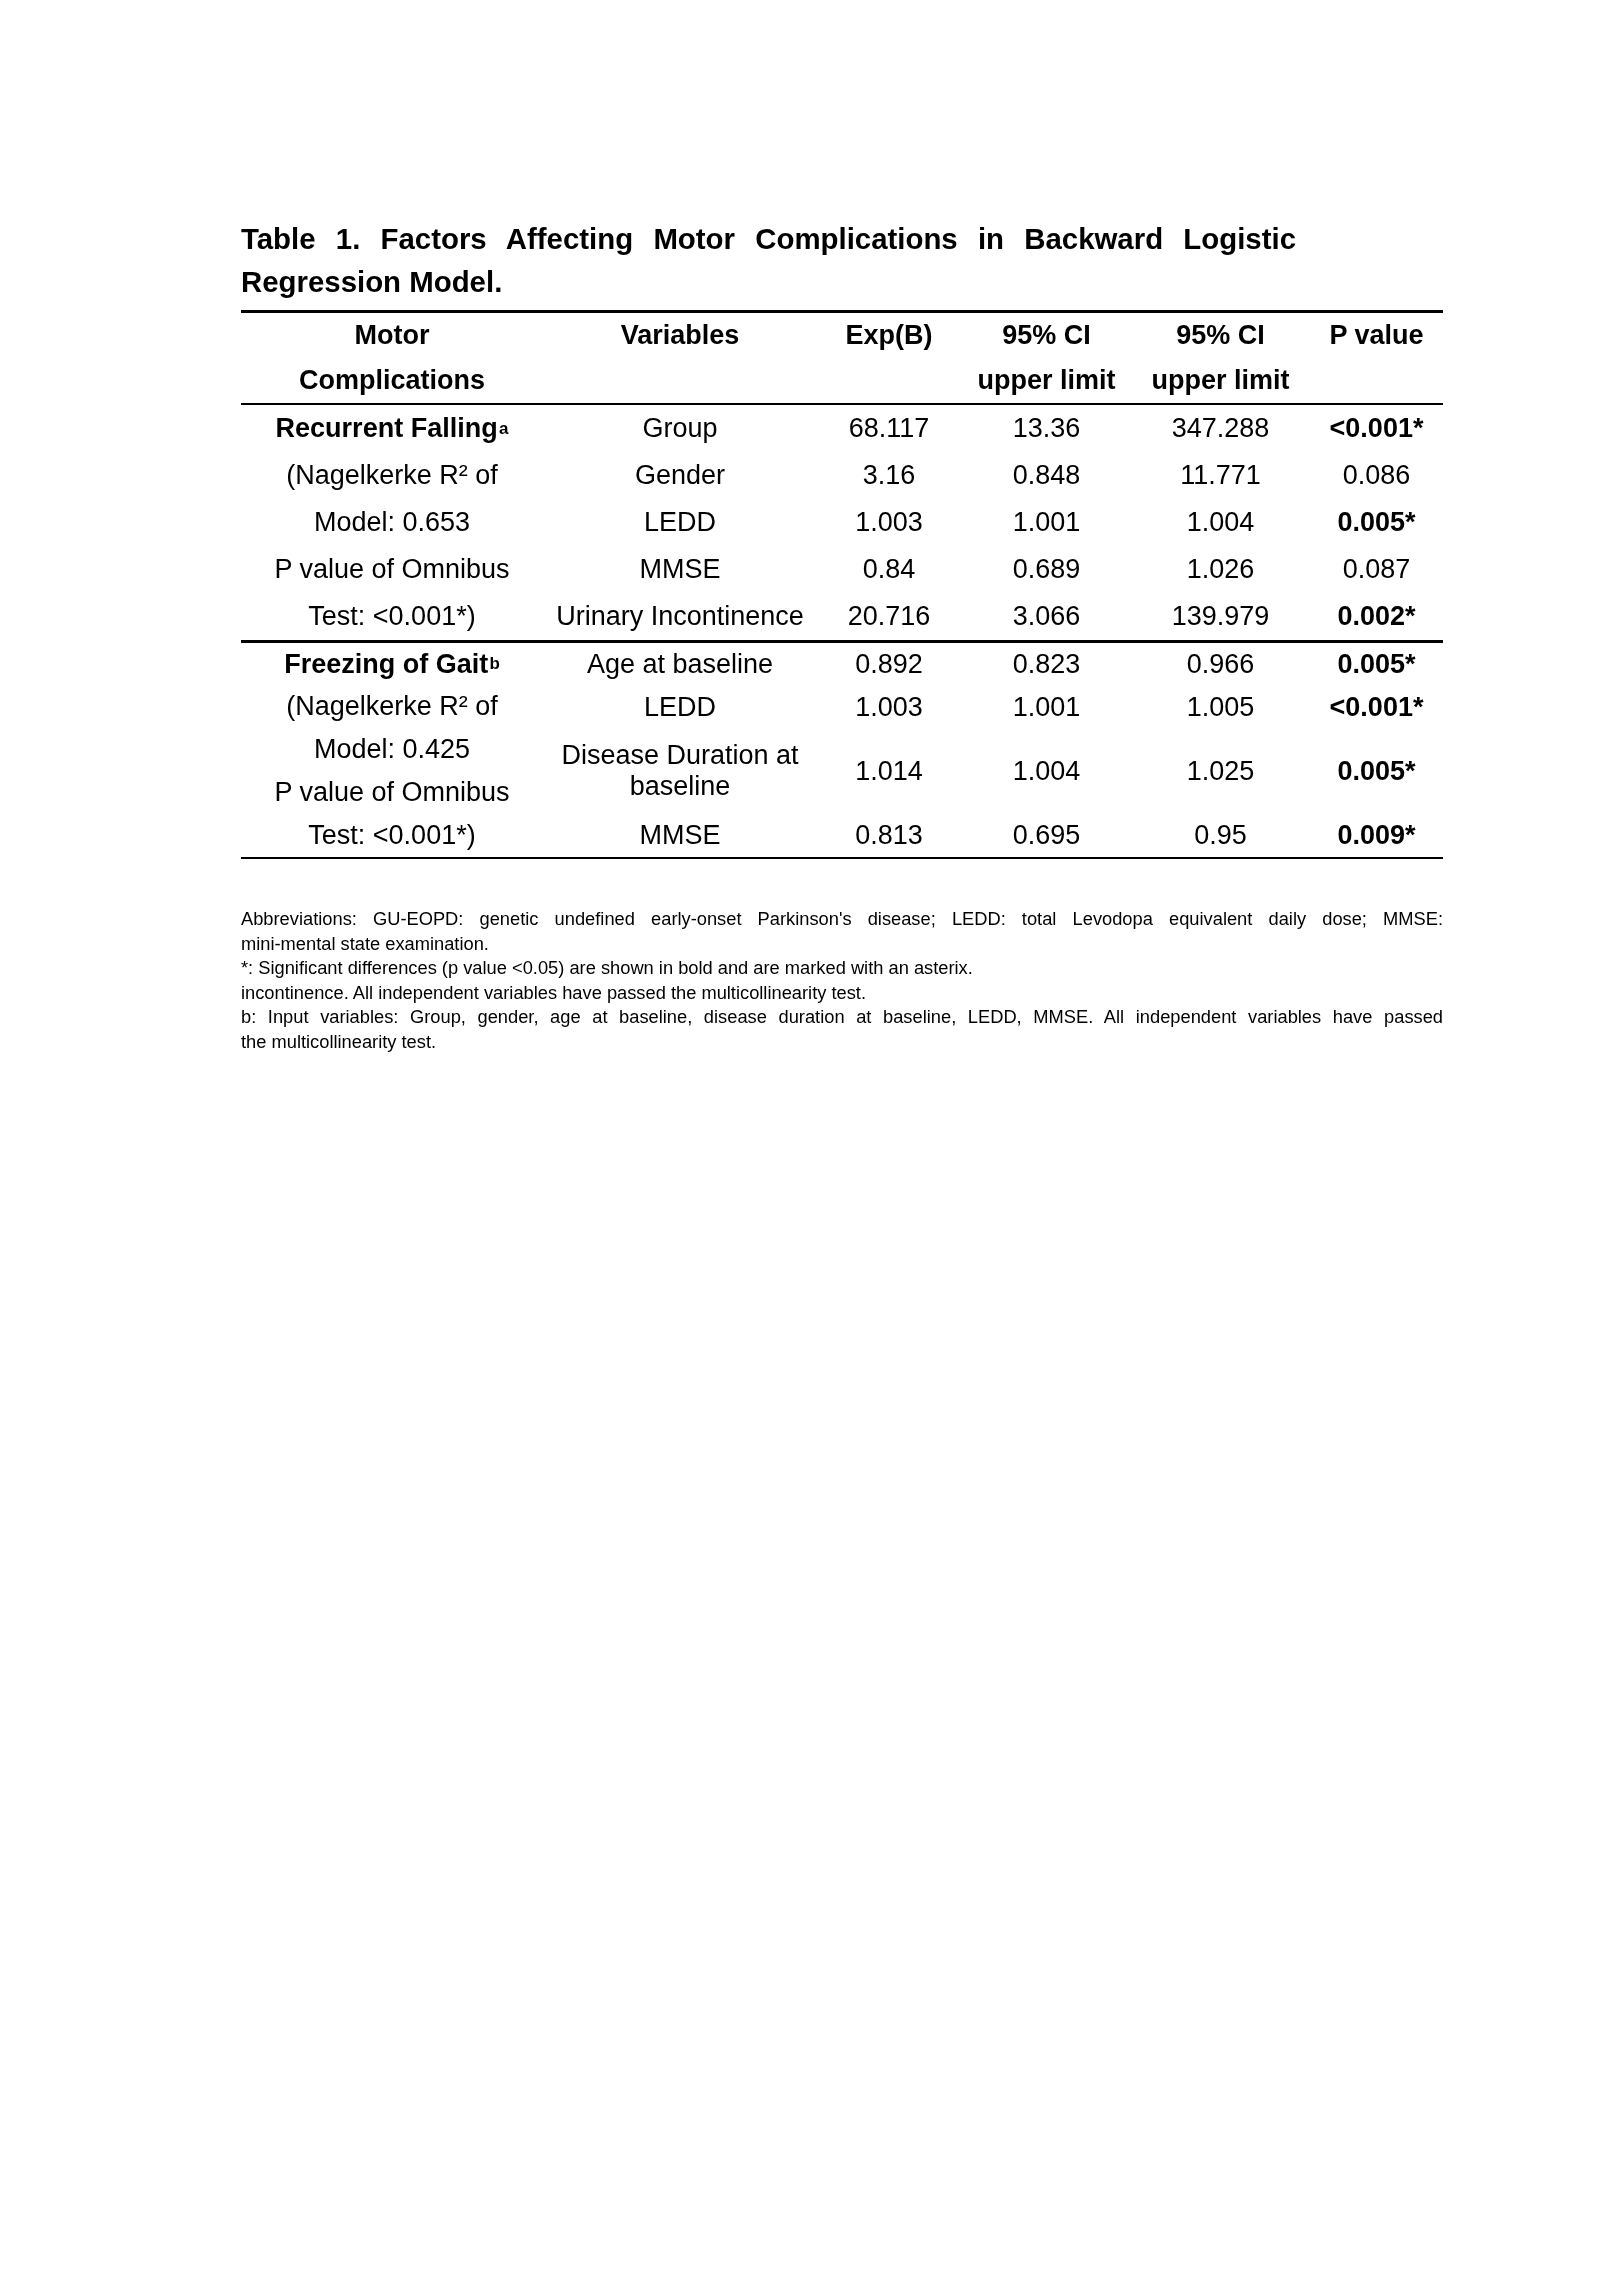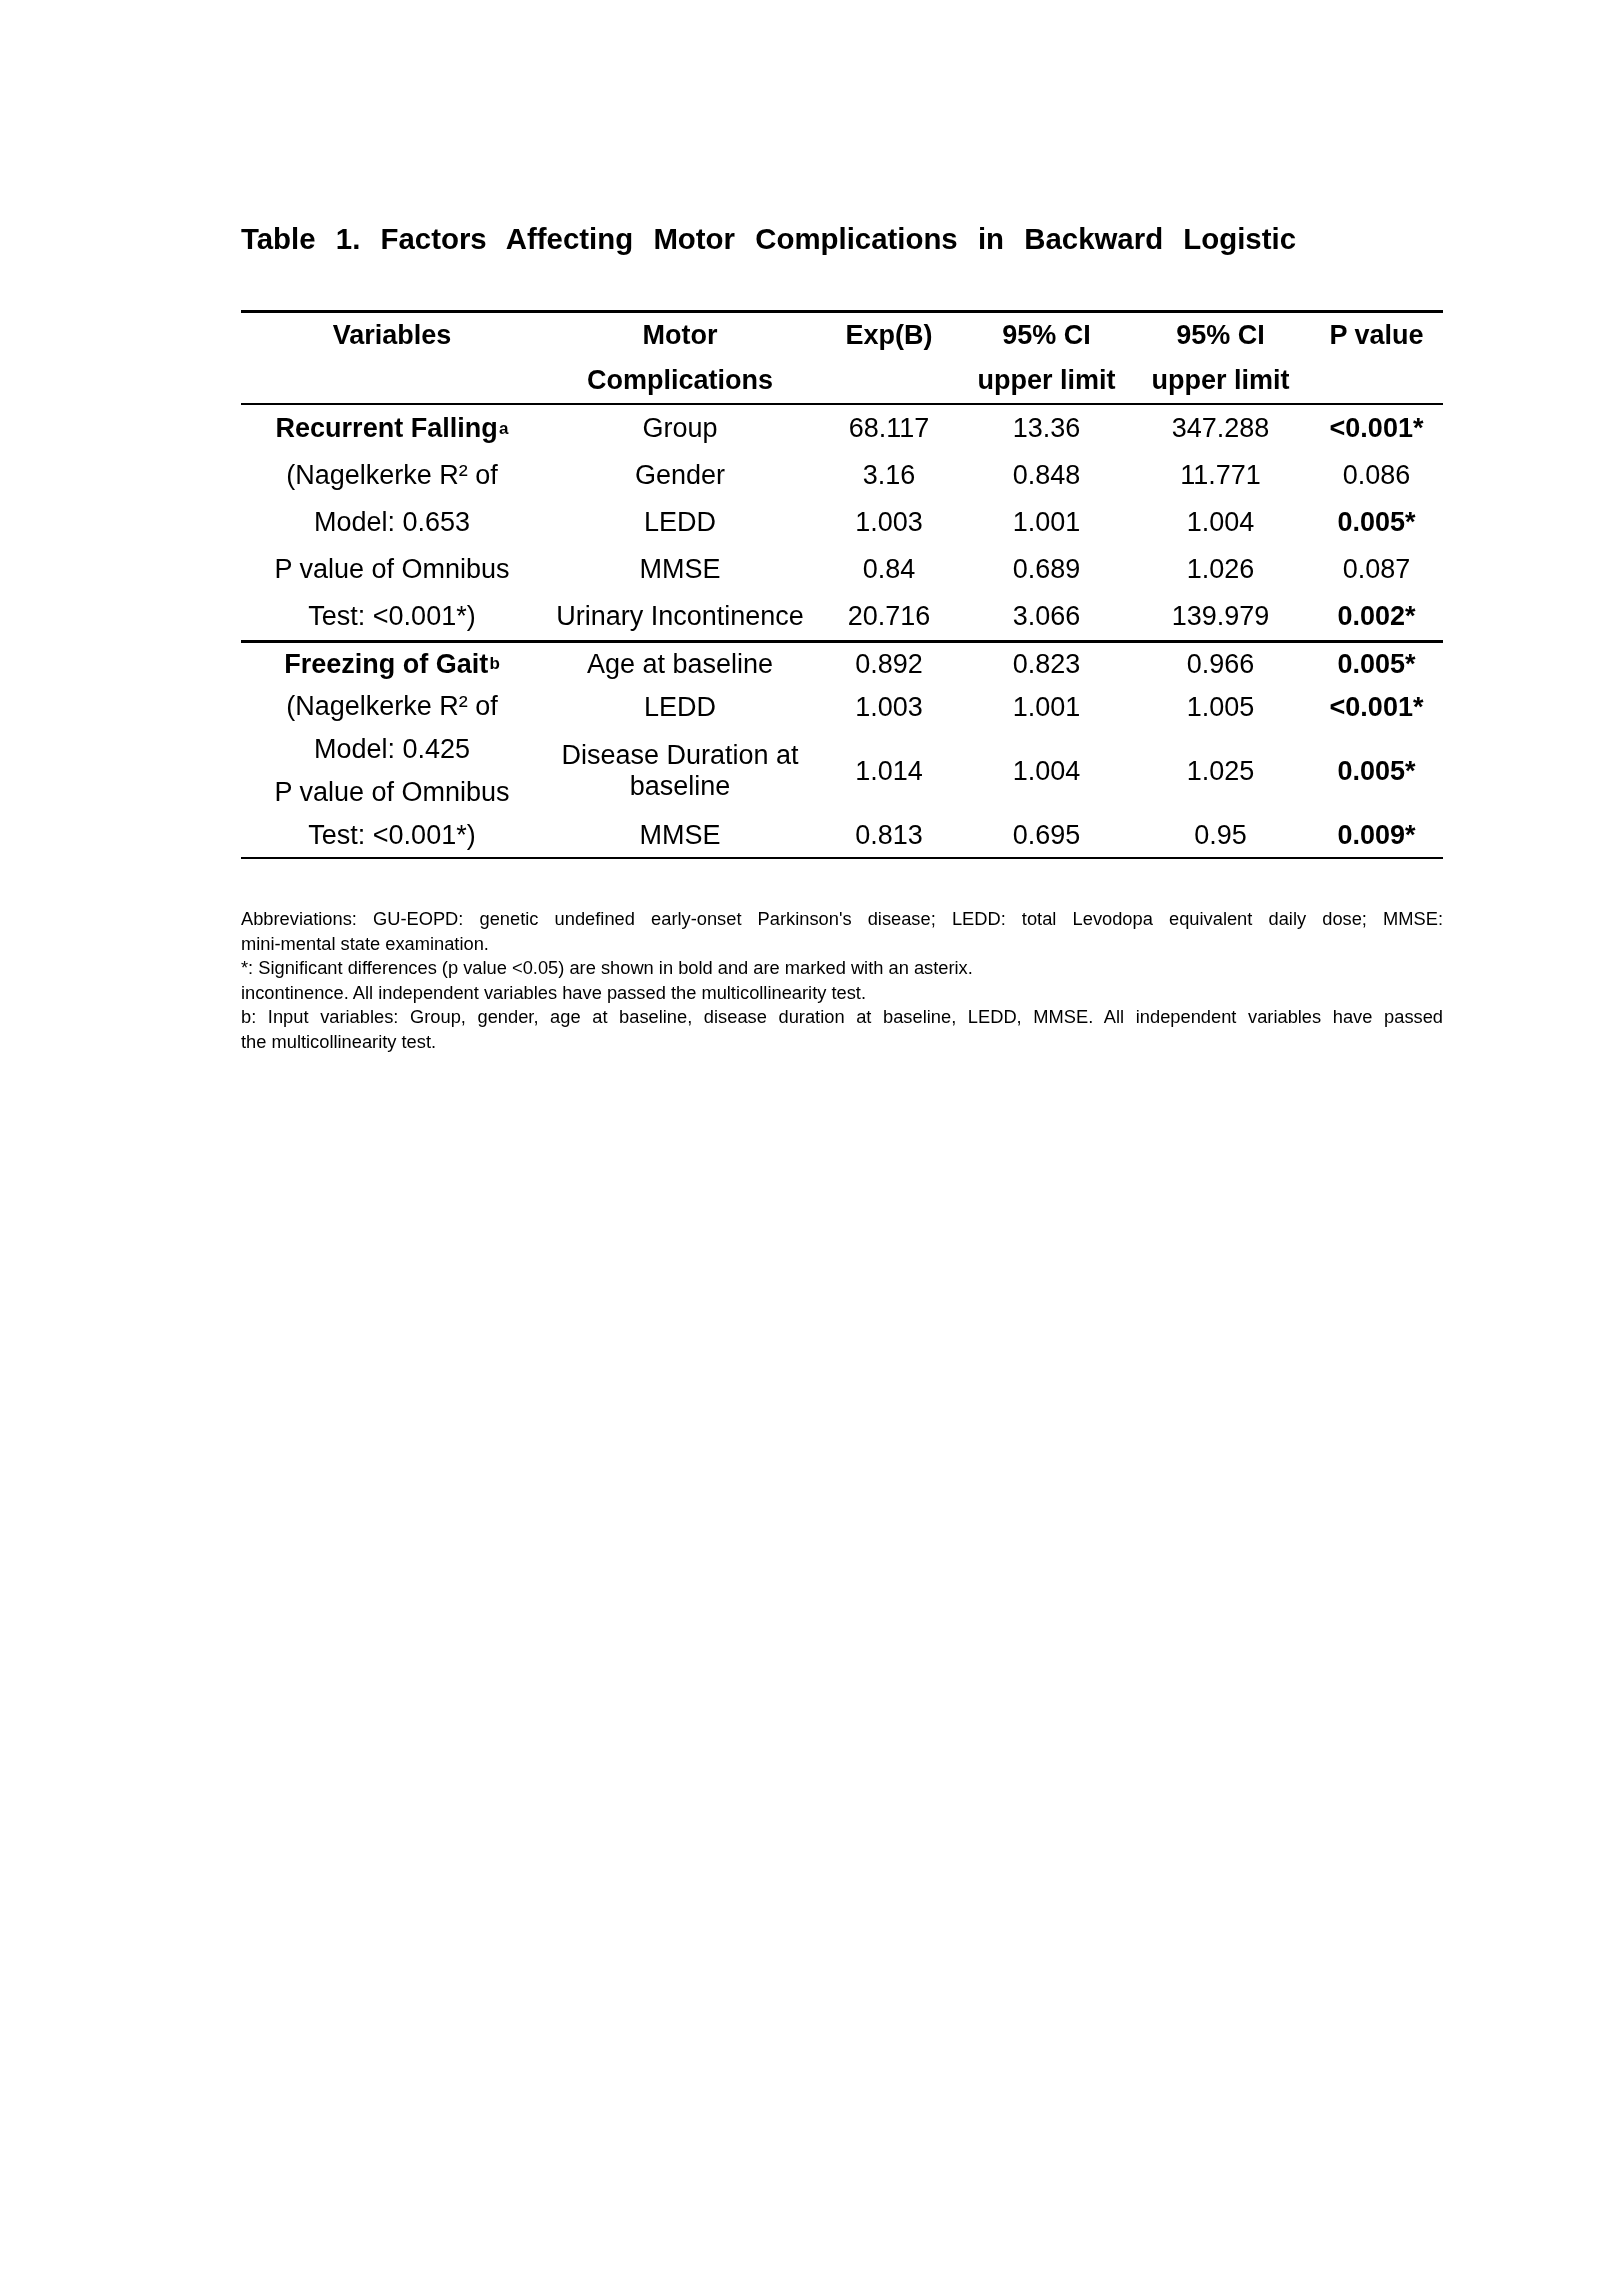--- a/index.html
+++ b/index.html
@@ -57,34 +57,35 @@
   }
   .fline { display: block; }
 </style>
 </head>
 <body>
 
 <div class="page">
 
   <p class="title">
     <span class="tline just">Table 1. Factors Affecting Motor Complications in Backward Logistic</span>
+    <span class="tline">Regression Model.</span>
   </p>
 
   <div class="tablewrap">
 
     <div class="rule"></div>
 
     <div class="grid" style="height:90px;">
+      <div class="hcell">
+        <div class="hline">Motor</div>
+        <div class="hline">Complications</div>
+      </div>
       <div class="hcell">
         <div class="hline">Variables</div>
         <div class="hline"></div>
-      </div>
-      <div class="hcell">
-        <div class="hline">Motor</div>
-        <div class="hline">Complications</div>
       </div>
       <div class="hcell">
         <div class="hline">Exp(B)</div>
         <div class="hline"></div>
       </div>
       <div class="hcell">
         <div class="hline">95% CI</div>
         <div class="hline">upper limit</div>
       </div>
       <div class="hcell">

